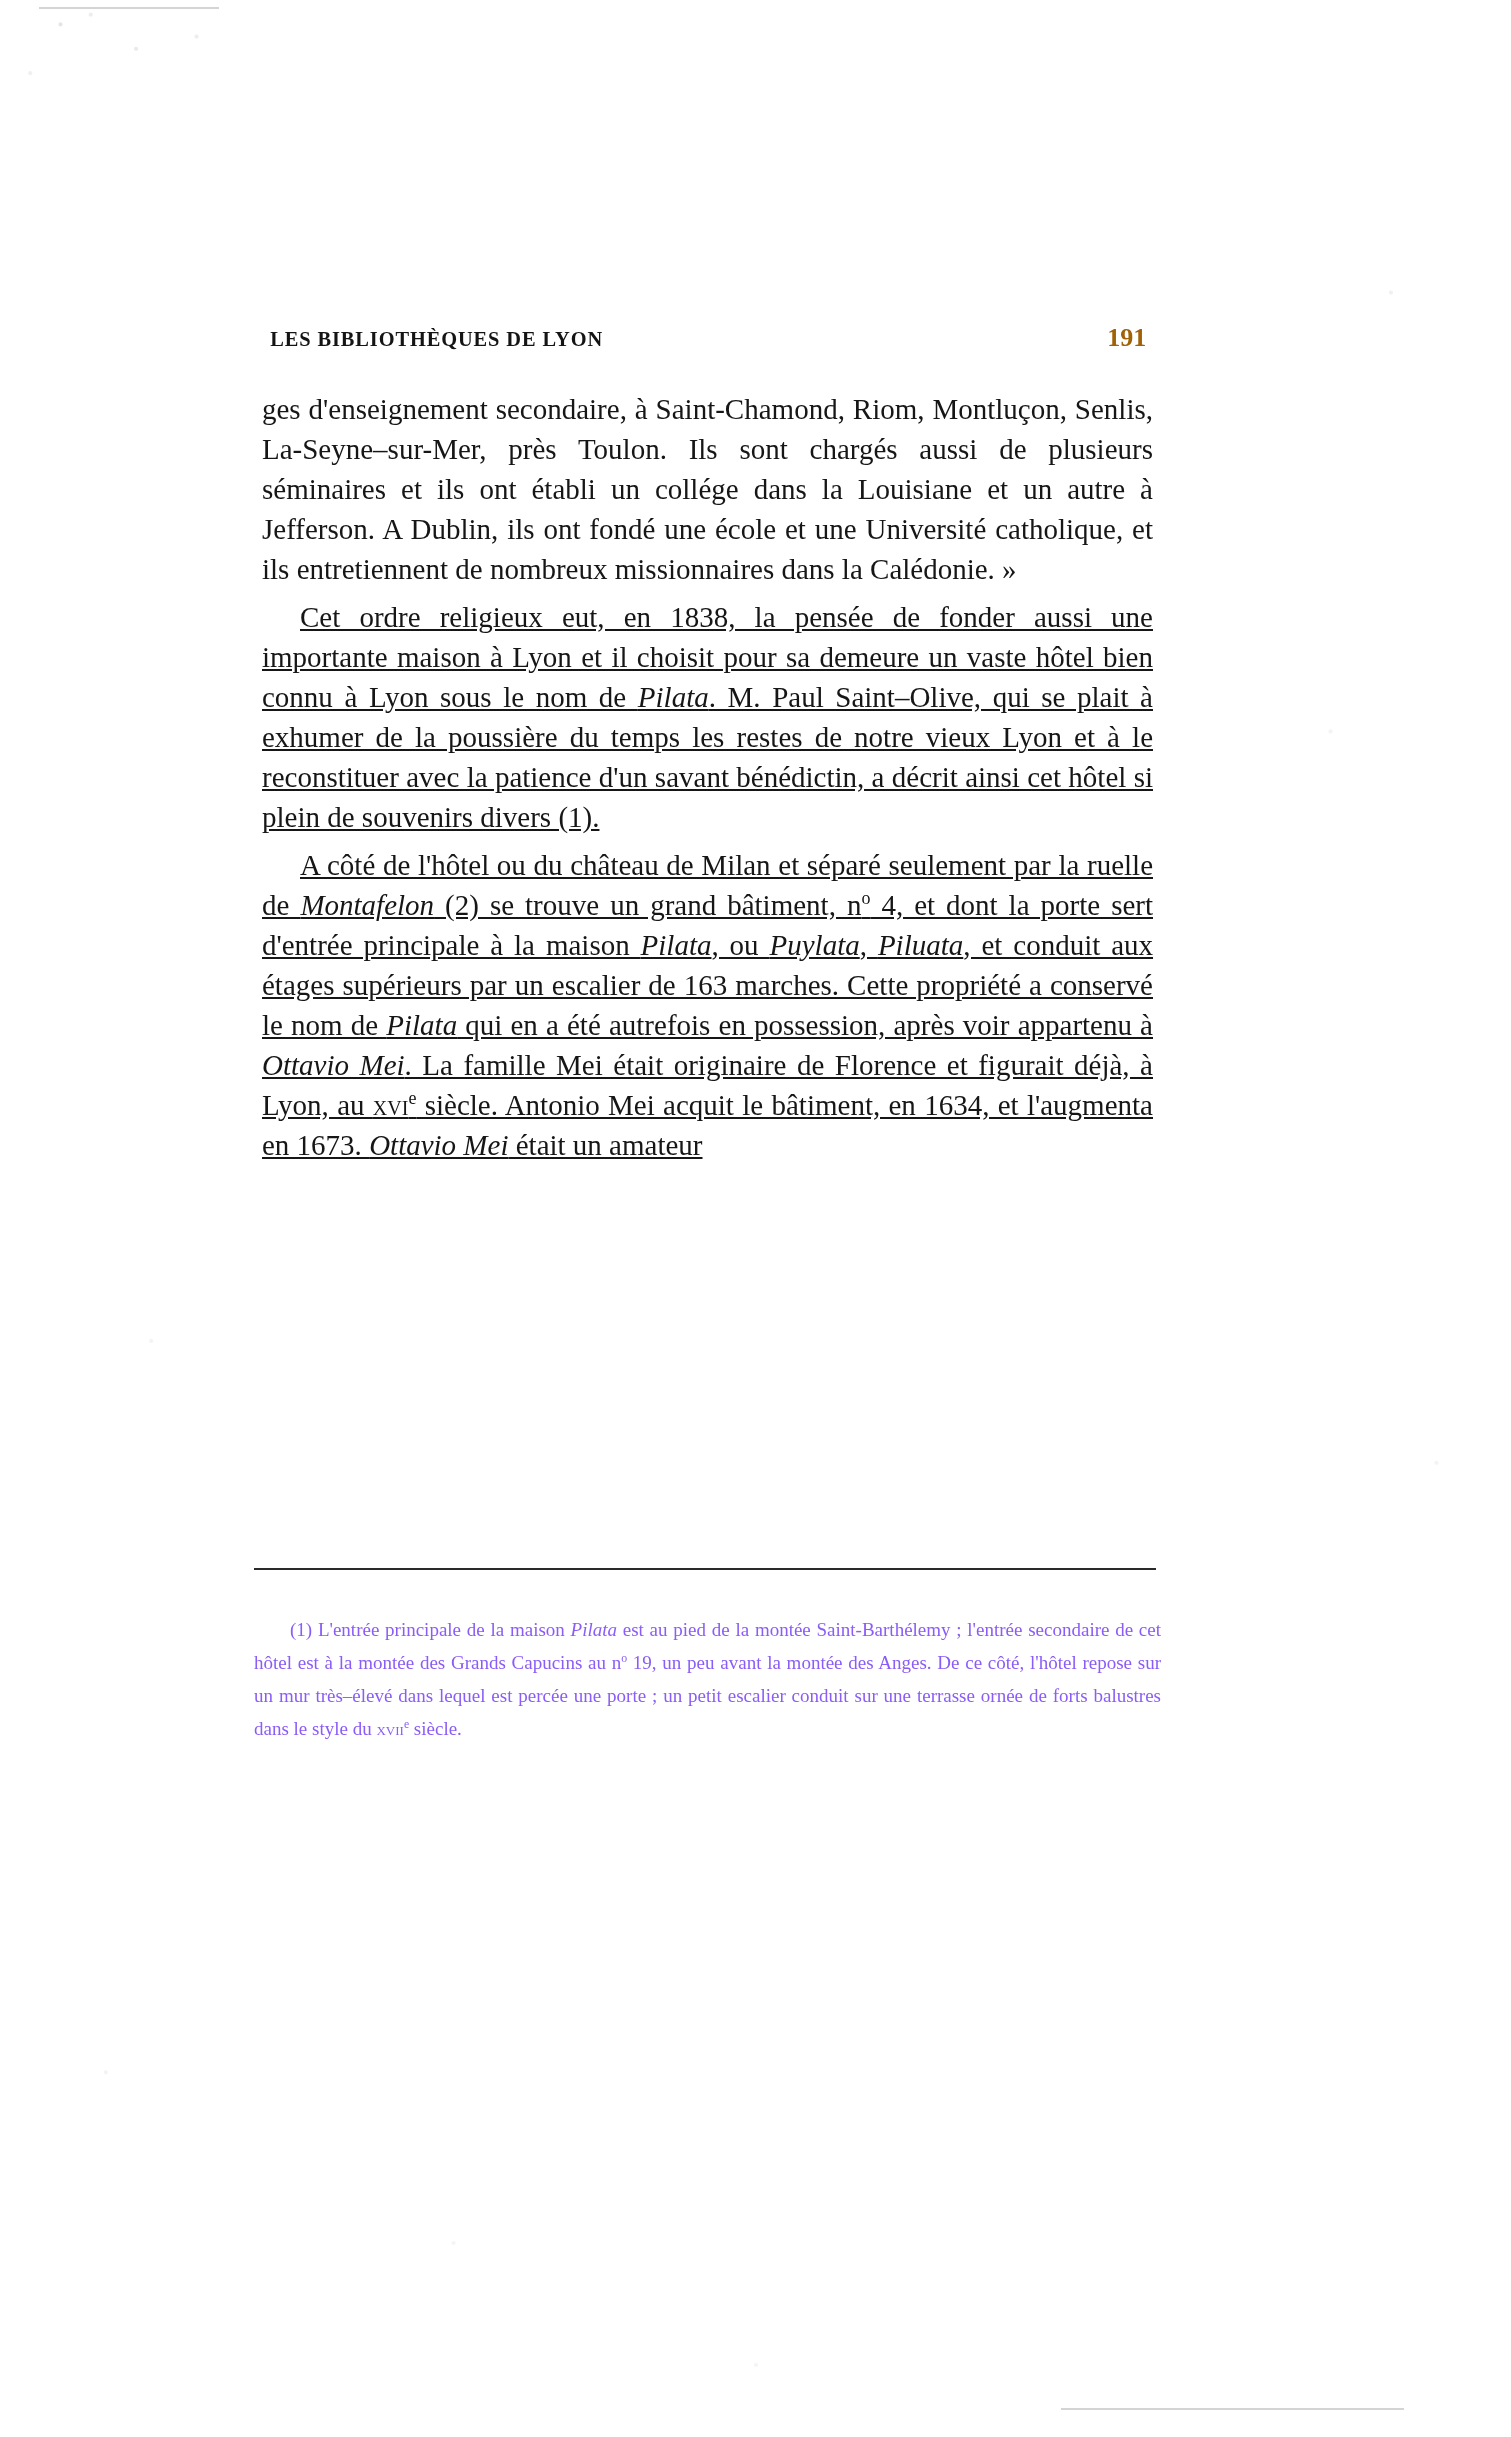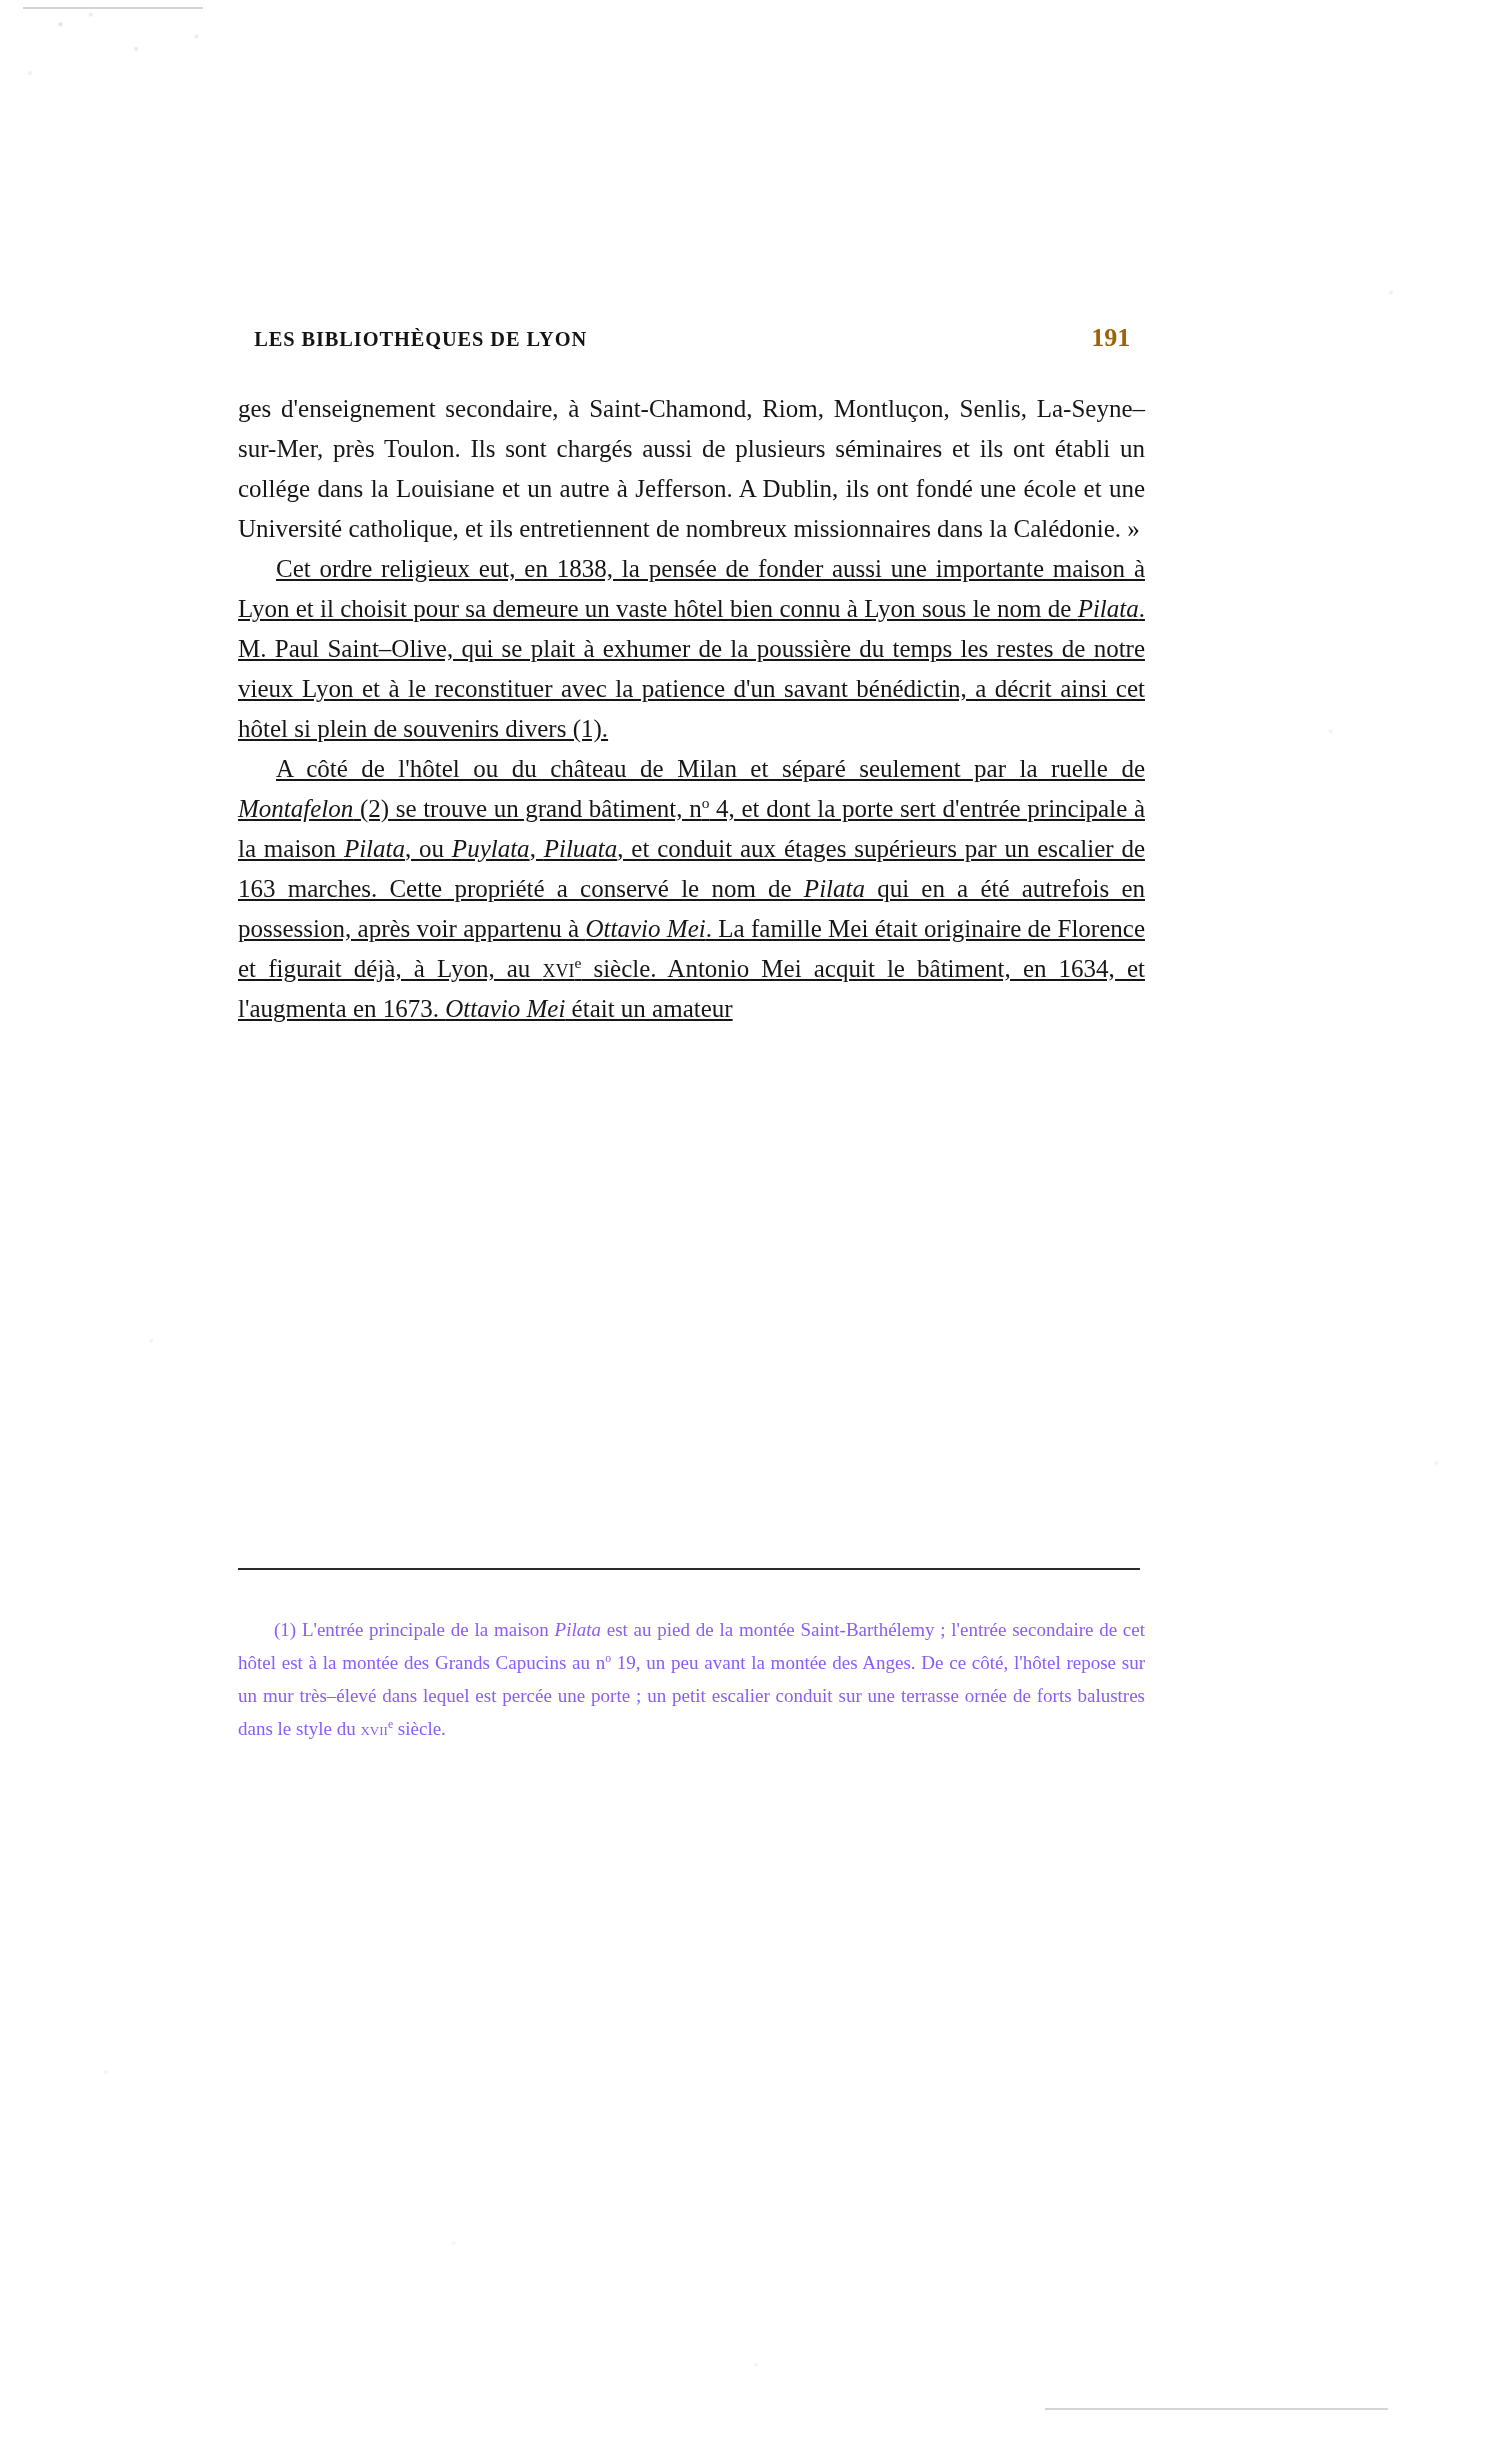--- a/index.html
+++ b/index.html
@@ -31,21 +31,21 @@
       radial-gradient(circle at 88% 30%, rgba(120,110,95,.08) 0 1.6px, transparent 2.5px),
       radial-gradient(circle at 10% 55%, rgba(120,110,95,.08) 0 1.6px, transparent 2.5px),
       radial-gradient(circle at 95% 60%, rgba(120,110,95,.08) 0 1.6px, transparent 2.5px),
       radial-gradient(circle at 7% 85%, rgba(120,110,95,.08) 0 1.6px, transparent 2.5px),
       radial-gradient(circle at 50% 97%, rgba(120,110,95,.07) 0 1.6px, transparent 2.5px),
       radial-gradient(circle at 30% 92%, rgba(120,110,95,.07) 0 1.6px, transparent 2.5px);
   }
 
   .page {
     position: absolute;
-    left: 0; top: 0;
+    left: 16px; top: 0;
     width: 1304px;
     height: 2438px;
   }
 
   .text-block {
     position: absolute;
     left: 238px;
     top: 323px;
     width: 907px;
   }
@@ -67,22 +67,22 @@
   }
   .folio {
     margin-left: auto;
     font-size: 26px;
     font-weight: 700;
     color: #a16207;
     padding-right: 14.7px;
   }
 
   p.body {
-    margin: 0;
-    font-size: 25px;
+    margin: 8px;
+    font-size: 29px;
     line-height: 40px;
     text-align: justify;
     text-justify: inter-word;
     color: #161616;
     hyphens: manual;
   }
   p.body + p.body { margin-top: 0; }
   p.indent { text-indent: 38px; text-decoration: underline; }
 
   .rule {

